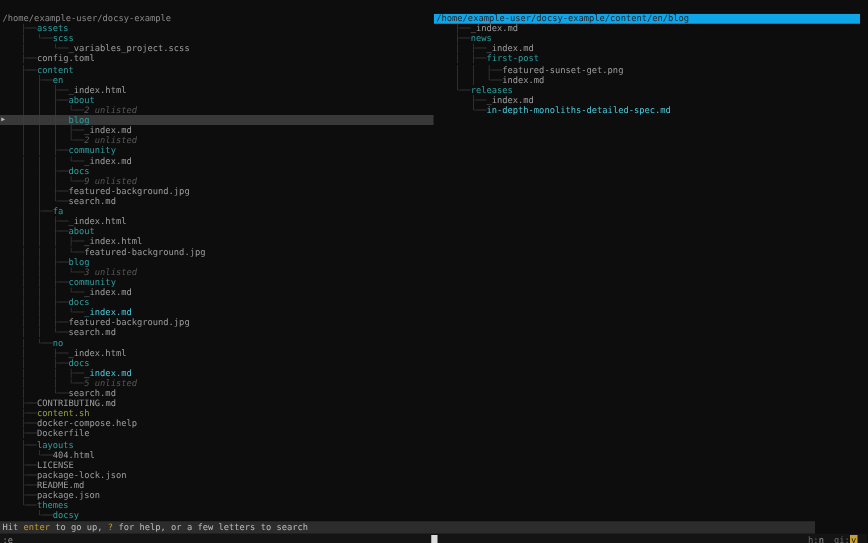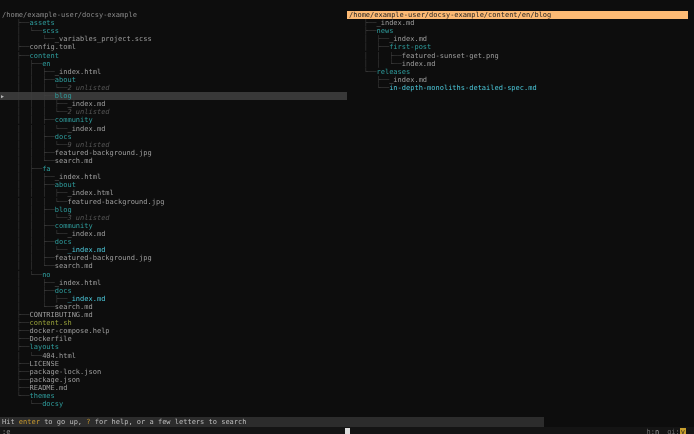--- a/index.html
+++ b/index.html
@@ -11,38 +11,38 @@
     -webkit-font-smoothing:antialiased;
   }
   .panel{position:absolute;top:0;width:347px;height:406px;overflow:hidden;}
   .panel-left{left:0;}
   .panel-right{left:347px;}
   .panel-title{
     height:8.12px;line-height:8.5px;padding-left:2px;
     color:#8b8b8b;white-space:pre;overflow:hidden;
   }
   .panel-right .panel-title{
-    background:#fdba74;color:#242424;width:341px;box-sizing:border-box;
+    background:#0ea5e9;color:#242424;width:341px;box-sizing:border-box;
   }
   .row{
     position:relative;height:8.12px;line-height:8.4px;
     white-space:pre;overflow:hidden;
   }
   .row.sel{background:#383838;}
   .guides{color:#3f3f3f;}
   .dir{color:#2f9e9e;}
   .file{color:#9e9e9e;}
   .exec{color:#98a13a;}
   .mod{color:#4cc8da;}
   .unlisted{color:#565656;font-style:italic;}
   .pointer{
     position:absolute;left:1px;top:0;color:#b5b5b5;font-size:5px;line-height:8.4px;
   }
   .status-bar{
-    position:absolute;left:0;top:406px;width:544px;height:10px;
+    position:absolute;left:0;top:406px;width:652px;height:10px;
     background:#2c2c2c;color:#bdbdbd;line-height:10.5px;padding-left:2px;
     box-sizing:border-box;white-space:pre;overflow:hidden;
   }
   .status-bar .key{color:#c99a2e;}
   .input-line{
     position:absolute;left:0;top:416px;width:694px;height:11px;
     background:#141414;line-height:11px;
   }
   .input-value{position:absolute;left:2px;top:0;color:#8f8f8f;white-space:pre;}
   .input-cursor{
@@ -95,31 +95,32 @@
         <div class="row"><span class="guides">    │  │  ├──</span><span class="dir">community</span></div>
         <div class="row"><span class="guides">    │  │  │  └──</span><span class="file">_index.md</span></div>
         <div class="row"><span class="guides">    │  │  ├──</span><span class="dir">docs</span></div>
         <div class="row"><span class="guides">    │  │  │  └──</span><span class="mod">_index.md</span></div>
         <div class="row"><span class="guides">    │  │  ├──</span><span class="file">featured-background.jpg</span></div>
         <div class="row"><span class="guides">    │  │  └──</span><span class="file">search.md</span></div>
         <div class="row"><span class="guides">    │  └──</span><span class="dir">no</span></div>
         <div class="row"><span class="guides">    │     ├──</span><span class="file">_index.html</span></div>
         <div class="row"><span class="guides">    │     ├──</span><span class="dir">docs</span></div>
         <div class="row"><span class="guides">    │     │  ├──</span><span class="mod">_index.md</span></div>
+        <div class="row"><span class="guides">    │     │  └──</span><span class="unlisted">5 unlisted</span></div>
         <div class="row"><span class="guides">    │     └──</span><span class="file">search.md</span></div>
         <div class="row"><span class="guides">    ├──</span><span class="file">CONTRIBUTING.md</span></div>
         <div class="row"><span class="guides">    ├──</span><span class="exec">content.sh</span></div>
         <div class="row"><span class="guides">    ├──</span><span class="file">docker-compose.help</span></div>
         <div class="row"><span class="guides">    ├──</span><span class="file">Dockerfile</span></div>
         <div class="row"><span class="guides">    ├──</span><span class="dir">layouts</span></div>
         <div class="row"><span class="guides">    │  └──</span><span class="file">404.html</span></div>
         <div class="row"><span class="guides">    ├──</span><span class="file">LICENSE</span></div>
         <div class="row"><span class="guides">    ├──</span><span class="file">package-lock.json</span></div>
+        <div class="row"><span class="guides">    ├──</span><span class="file">README.md</span></div>
         <div class="row"><span class="guides">    ├──</span><span class="file">package.json</span></div>
-        <div class="row"><span class="guides">    ├──</span><span class="file">README.md</span></div>
         <div class="row"><span class="guides">    └──</span><span class="dir">themes</span></div>
         <div class="row"><span class="guides">       └──</span><span class="dir">docsy</span></div>
       </div>
   </div>
 
   <div class="panel panel-right">
     <div class="panel-title">/home/example-user/docsy-example/content/en/blog</div>
     <div id="right-rows">
         <div class="row"><span class="guides">    ├──</span><span class="file">_index.md</span></div>
         <div class="row"><span class="guides">    ├──</span><span class="dir">news</span></div>

